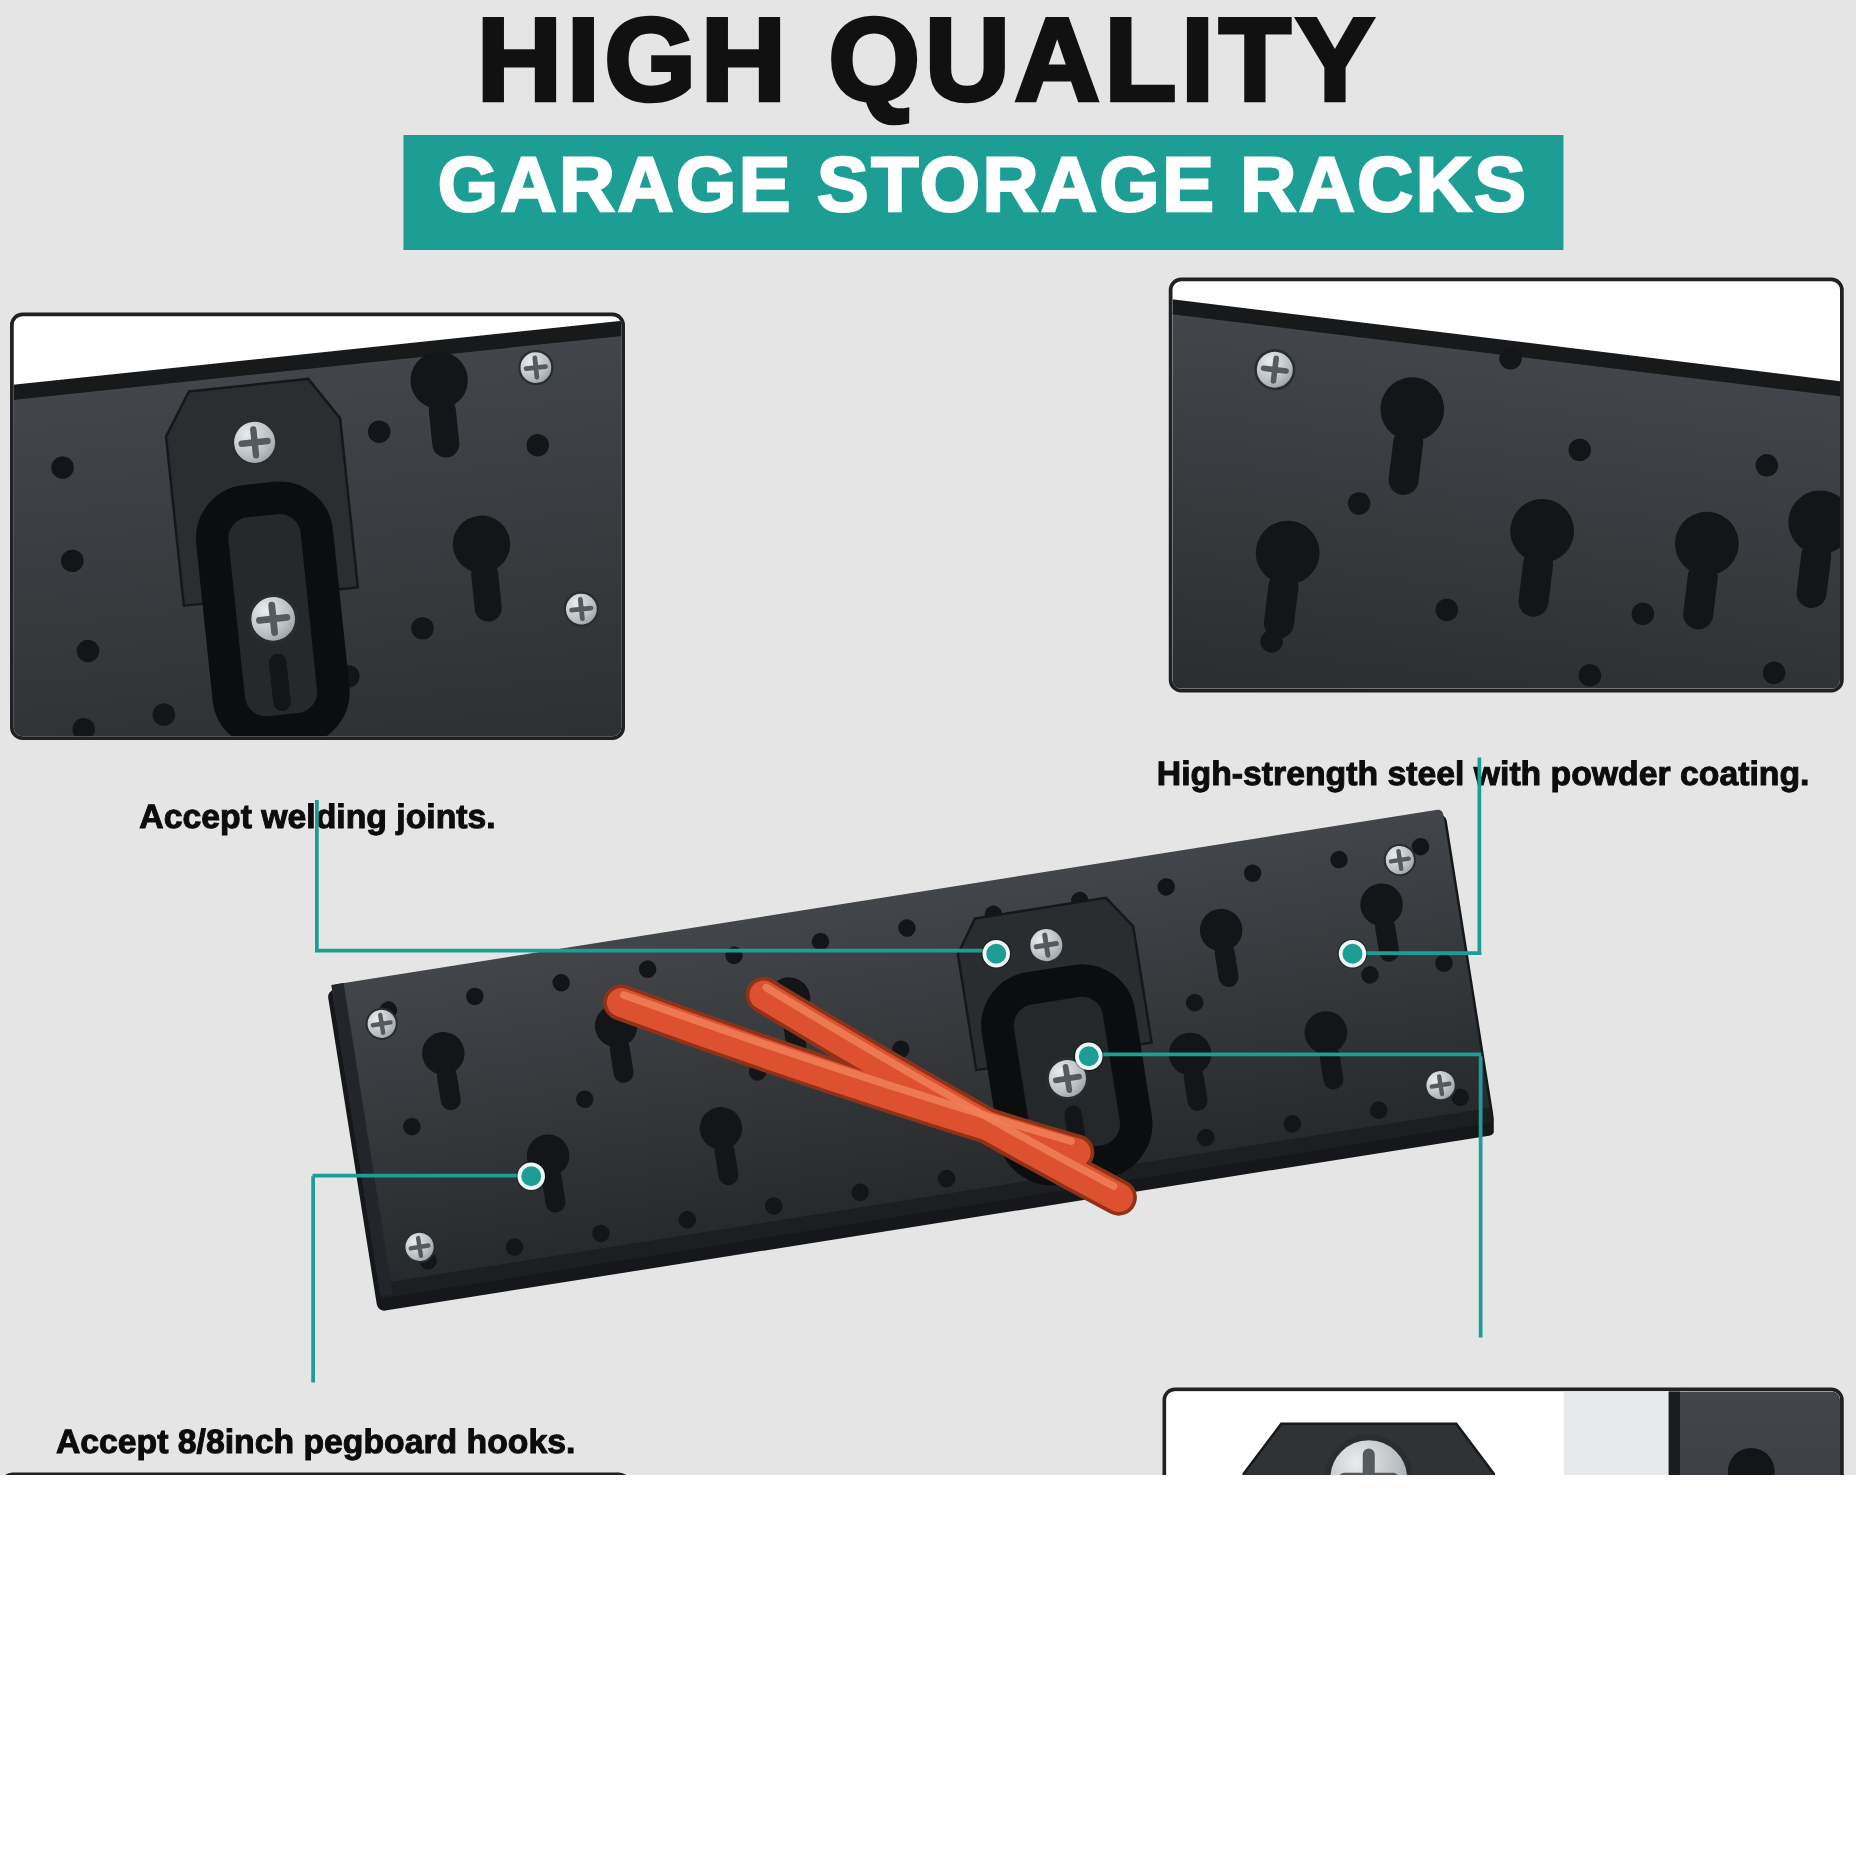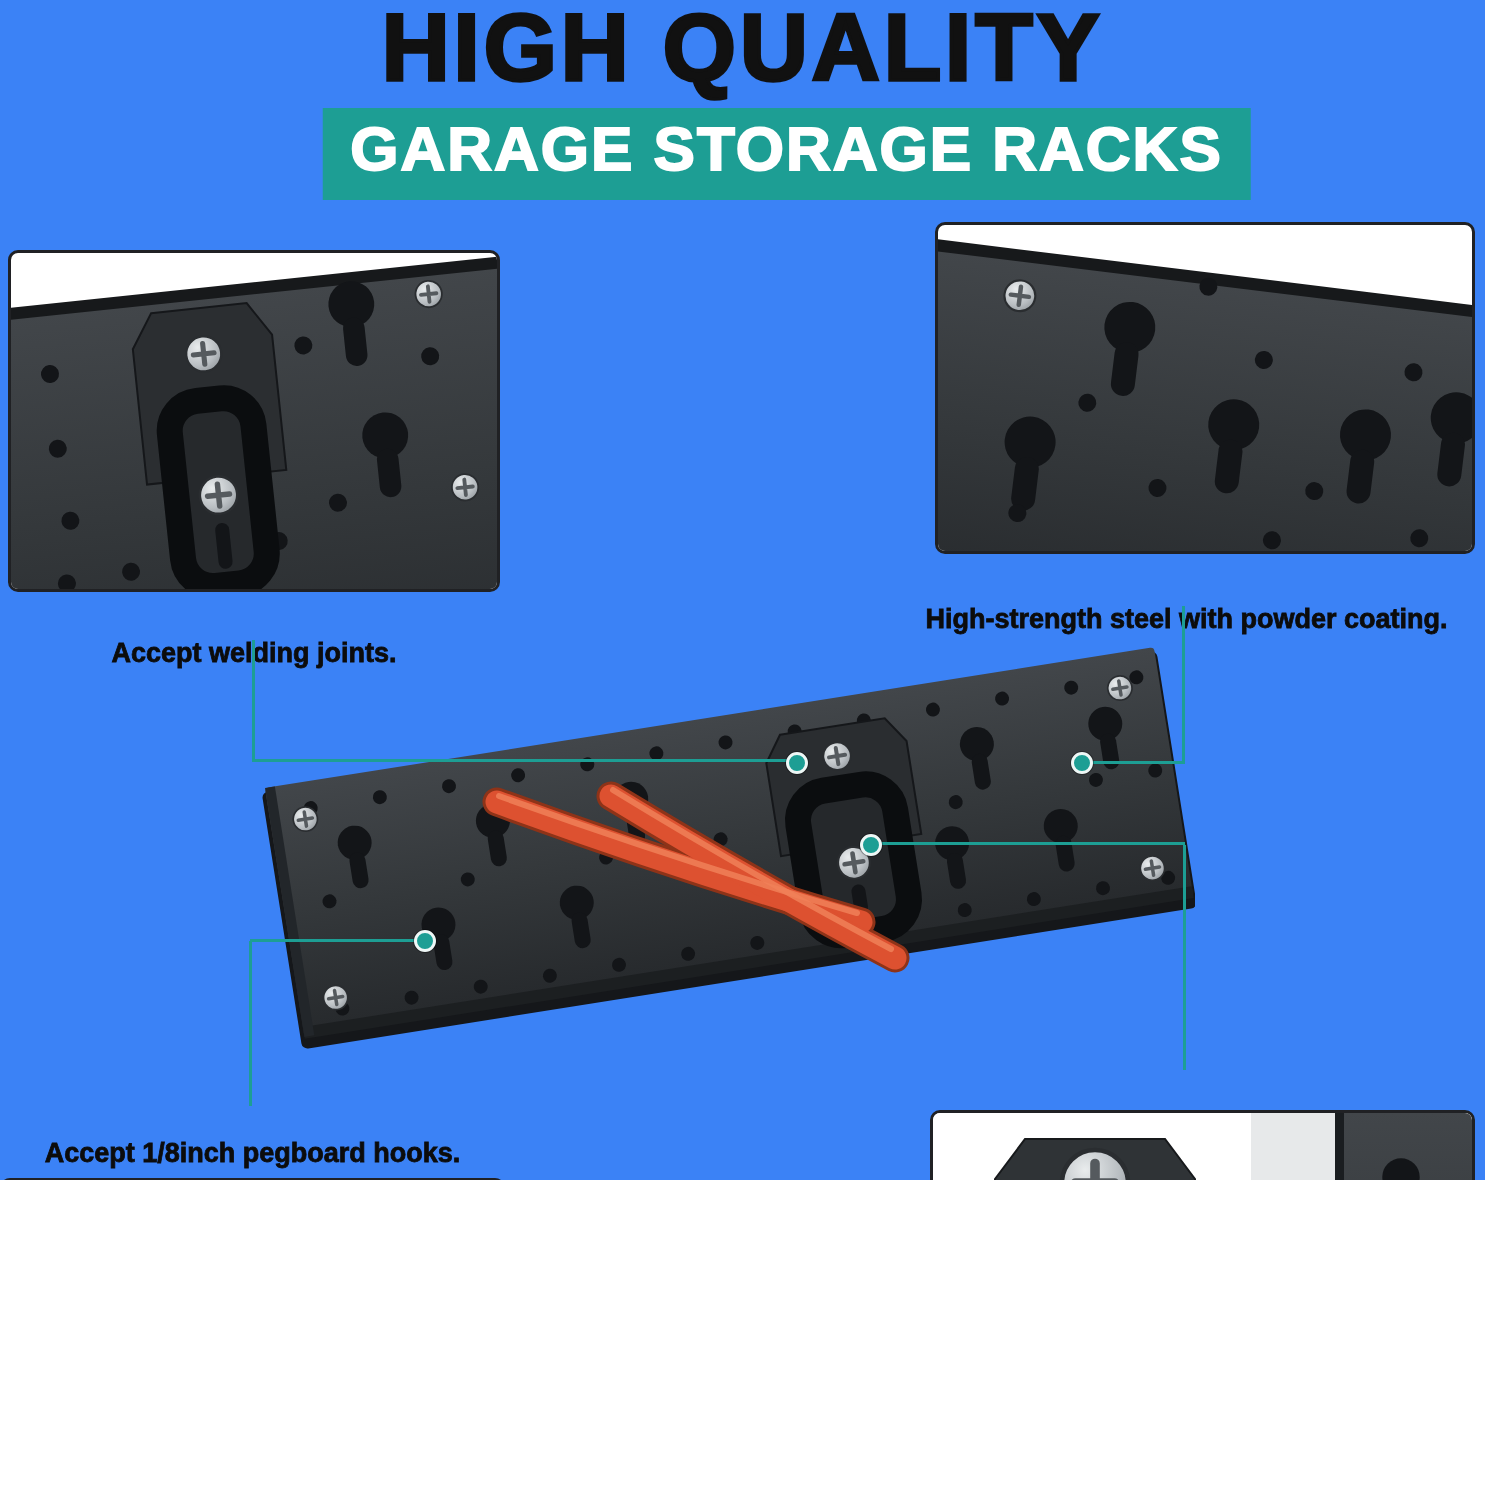--- a/index.html
+++ b/index.html
@@ -1,16 +1,16 @@
 <!DOCTYPE html>
 <html><head>
 <meta charset="utf-8">
 <style>
   html,body{margin:0;padding:0;background:#fff;}
-  .page{position:relative;width:1485px;height:1180px;background:#3b82f6;overflow:hidden;
+  .page{position:relative;width:1485px;height:1180px;background:#e5e5e5;overflow:hidden;
         font-family:"Liberation Sans",sans-serif;color:#0c0c0c;}
   .title{position:absolute;top:0px;left:0;width:100%;text-align:center;line-height:1.02;
          font-size:94px;font-weight:900;letter-spacing:4px;color:#111;
          -webkit-text-stroke:3.5px #111;white-space:nowrap;}
   .banner{position:absolute;top:108px;left:50%;transform:translateX(-50%);
           background:#1d9e94;color:#fff;font-size:62px;font-weight:900;letter-spacing:2px;
           -webkit-text-stroke:2px #fff;padding:5px 28px 16px 28px;white-space:nowrap;margin-left:44px;}
   .panel{position:absolute;border:3px solid #202124;border-radius:10px;background:#fff;overflow:hidden;}
   .panel svg{display:block;width:100%;height:100%;}
   .art{position:absolute;}
@@ -101,21 +101,21 @@
           <circle cx="96" cy="310" r="9"></circle>
             <circle cx="352" cy="306" r="9"></circle>
             <circle cx="498" cy="286" r="9"></circle>
         </g>
       </g>
     </svg>
   </div>
 
   <div class="caption" style="left:8px;top:606px;width:492px;">Accept welding joints.</div>
   <div class="caption" style="left:888px;top:572px;width:597px;">High-strength steel with powder coating.</div>
-  <div class="caption" style="left:0px;top:1106px;width:505px;">Accept 1/8inch pegboard hooks.</div>
+  <div class="caption" style="left:0px;top:1106px;width:505px;">Accept 8/8inch pegboard hooks.</div>
 
   <svg class="art" style="left:245px;top:618px;width:950px;height:440px;" viewBox="0 0 950 440">
     <g transform="rotate(-9 20 170)">
       <rect x="16" y="174" width="906" height="260" rx="6" fill="#15171a"></rect>
       <rect x="20" y="170" width="900" height="252" rx="4" fill="url(#metalV)"></rect>
       <rect x="20" y="412" width="900" height="12" fill="#1c1f21"></rect>
       <rect x="20" y="170" width="10" height="252" fill="#22262a"></rect>
       <g fill="#131518">
         <circle cx="62" cy="197" r="7"></circle>
           <circle cx="132" cy="197" r="7"></circle>

